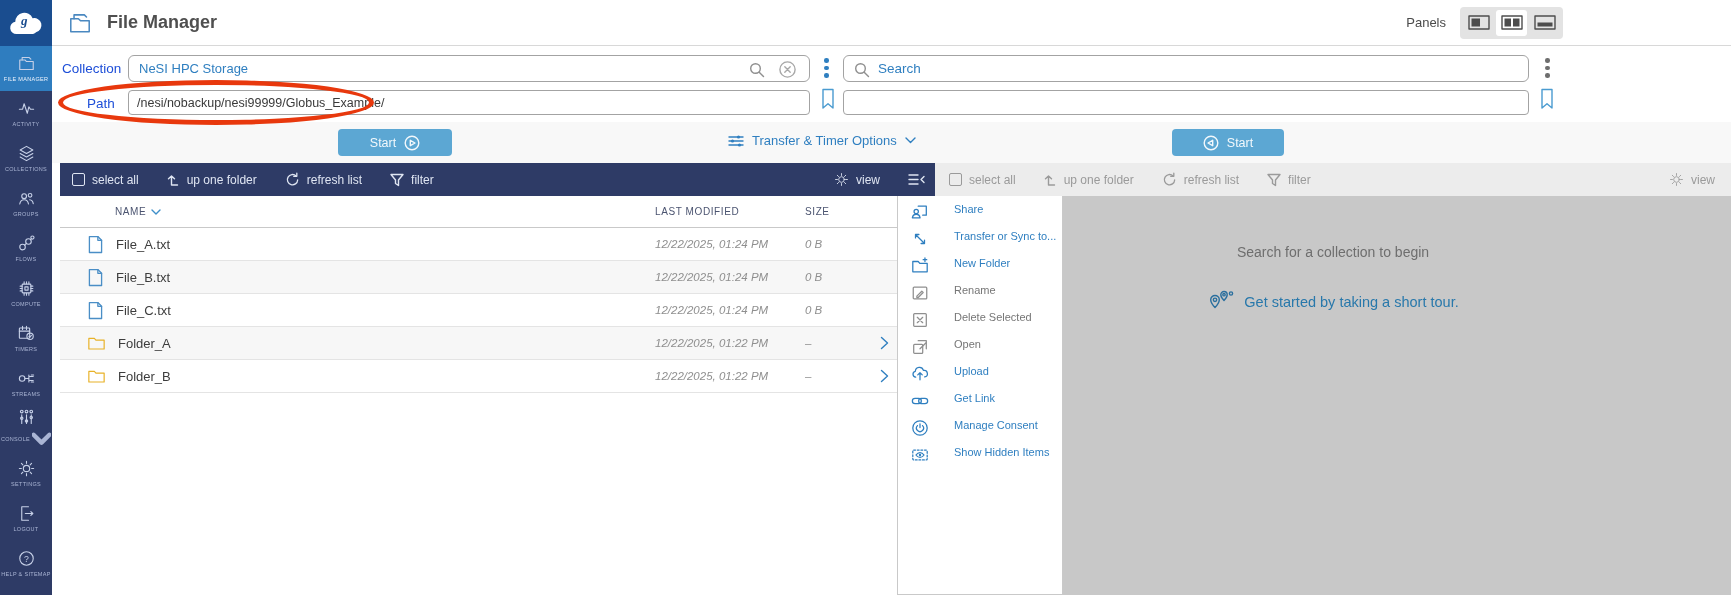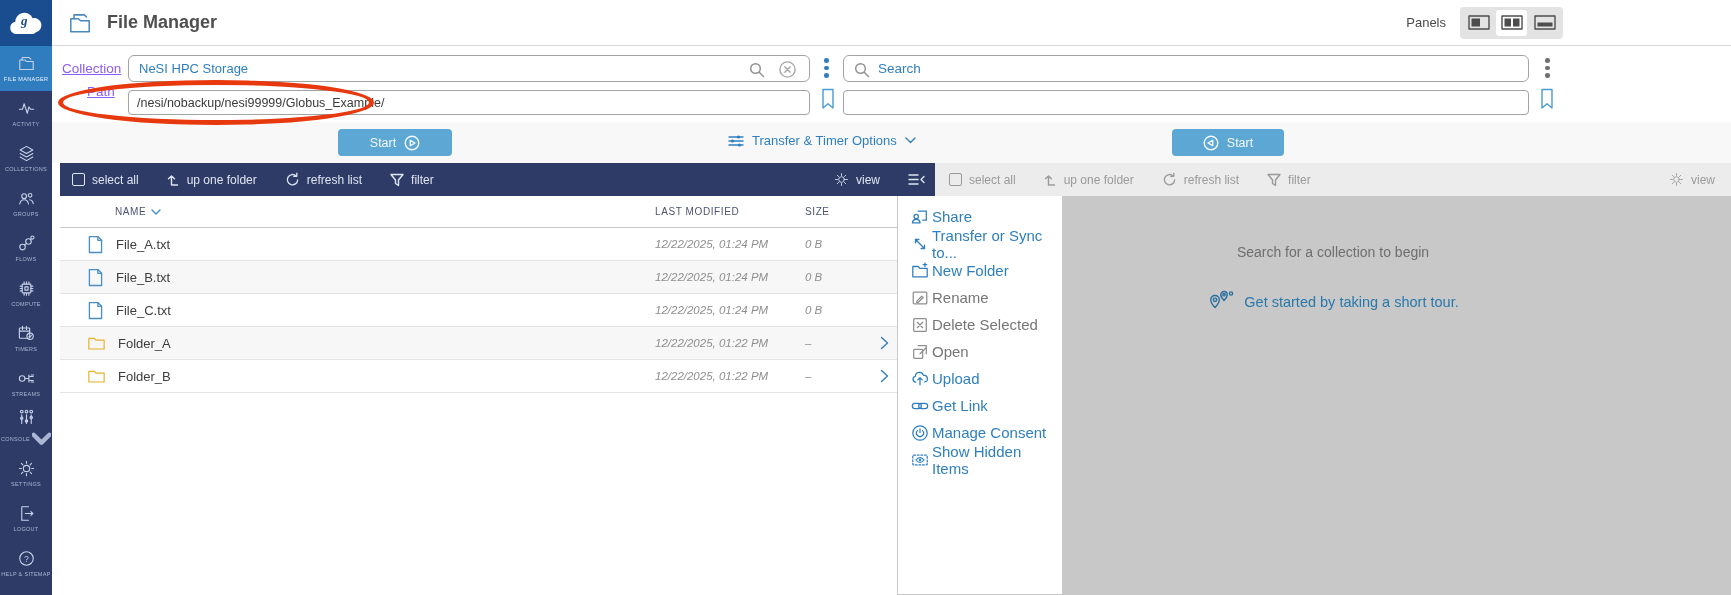--- a/index.html
+++ b/index.html
@@ -23,21 +23,21 @@
   .header { position:absolute; left:52px; top:0; width:1679px; height:46px; background:#fff; border-bottom:1px solid #d8d8d8; display:flex; align-items:center; }
   .header-folder { color:#4a88c0; margin-left:14px; }
   .page-title { font-size:18px; color:#4f4f4f; margin-left:13px; }
   .header-spacer { flex:1; }
   .panels-label { font-size:13px; color:#4a4a4a; margin-right:14px; }
   .panel-group { background:#e3e3e3; border-radius:4px; padding:3px; display:flex; gap:2px; margin-right:168px; }
   .panel-btn { width:31px; height:26px; border-radius:3px; display:flex; align-items:center; justify-content:center; color:#4d4d4d; cursor:pointer; }
   .panel-btn.active { background:#fff; }
 
   
-  .field-label { position:absolute; font-size:13.5px; color:#8b5cf6;text-decoration:underline; }
+  .field-label { position:absolute; font-size:13.5px; color:#1d4ed8; }
   .input-wrap { position:absolute; background:#fff; border:1px solid #a3a3a3; }
   .input-wrap input { width:100%; height:100%; border:0; outline:0; background:transparent; font-family:"Liberation Sans",sans-serif; }
   .collection-wrap { left:128px; top:55px; width:682px; height:27px; border-radius:6px; }
   .collection-wrap input { padding:0 74px 0 10px; font-size:13px; color:#2f7fc0; }
   .in-icon { position:absolute; color:#8f8f8f; }
   .search-right { left:843px; top:55px; width:686px; height:27px; border-radius:6px; }
   .search-right input { padding:0 10px 0 34px; font-size:13.5px; color:#2f7fc0; }
   .search-right input::placeholder { color:#2f7fc0; opacity:1; }
   .path-wrap { left:128px; top:90px; width:682px; height:25px; border-radius:4px; }
   .path-wrap input { padding:0 8px; font-size:12.5px; color:#3a3a3a; }
@@ -83,21 +83,21 @@
 
   
   .right-panel { position:absolute; left:935px; top:196px; width:796px; height:399px; background:#c8c8c8; text-align:center; }
   .empty-text { padding-top:48px; font-size:14px; color:#6e6e6e; }
   .tour-row { margin-top:30px; display:flex; align-items:center; justify-content:center; gap:9px; cursor:pointer; }
   .tour-row .tour-link { font-size:14.5px; color:#2878ab; }
   .tour-icon { color:#2a6f9e; }
 
   
   .menu { position:absolute; left:897px; top:196px; width:166px; height:399px; background:#fff; border:1px solid #c9c9c9; border-top:none; padding-top:7px; z-index:5; }
-  .menu-item { height:27px; display:flex; align-items:center; gap:3px; padding-left:13px; font-size:15px; color:#2f7fc0; cursor:pointer; }
+  .menu-item { height:27px; display:flex; align-items:flex-start; gap:25px; padding-left:13px; font-size:11px; color:#2f7fc0; cursor:pointer; }
   .menu-item svg { width:18px; height:18px; flex:0 0 auto; }
   .menu-item.disabled { color:#767676; cursor:default; }
   .menu-item.disabled svg { color:#8f8f8f; }
 
   
   .red-ellipse { position:absolute; left:58px; top:80px; width:316px; height:45px; border:5px solid #e8380d; border-radius:50%; z-index:9; pointer-events:none; }
 </style>
 </head>
 <body>
 
@@ -272,21 +272,21 @@
       </svg>
     <input type="text" placeholder="Search" style="">
   </div>
 
   <div class="kebab kebab-gray" style="left:1543px; top:56px;">
       <i></i>
       <i></i>
       <i></i>
     </div>
 
-  <span class="field-label" style="left:87px; top:84px;">Path</span>
+  <span class="field-label" style="left:87px; top:96px;">Path</span>
 
   <div class="input-wrap path-wrap">
     <input type="text" value="/nesi/nobackup/nesi99999/Globus_Example/" style="">
   </div>
 
   <svg class="bookmark" style="left:820px; top:88px;" width="16" height="22" viewBox="0 0 16 22">
       <path class="ic" d="M3 1.5h10V20l-5-4.2L3 20z"></path>
     </svg>
 
   <div class="input-wrap path-right">

